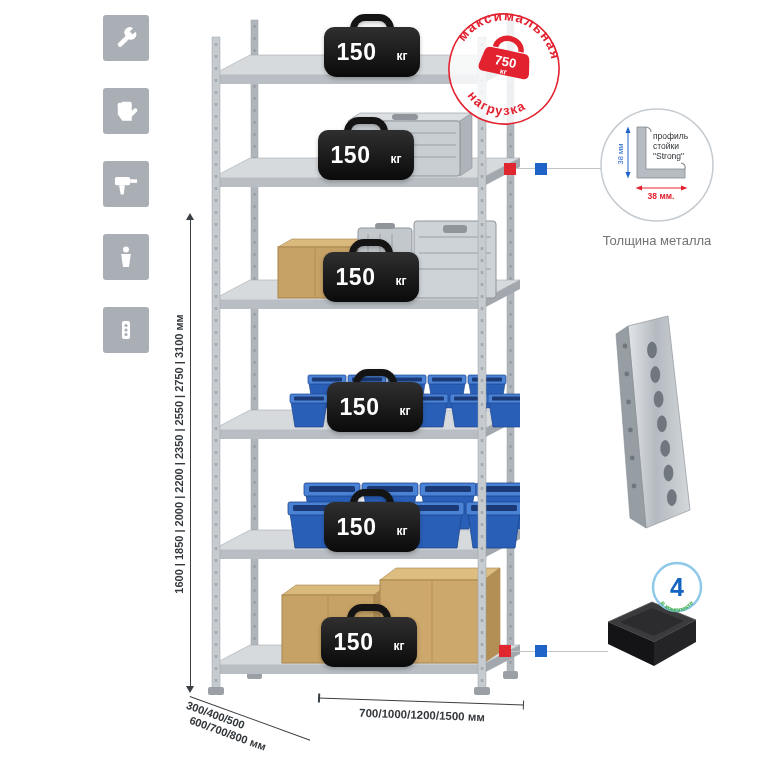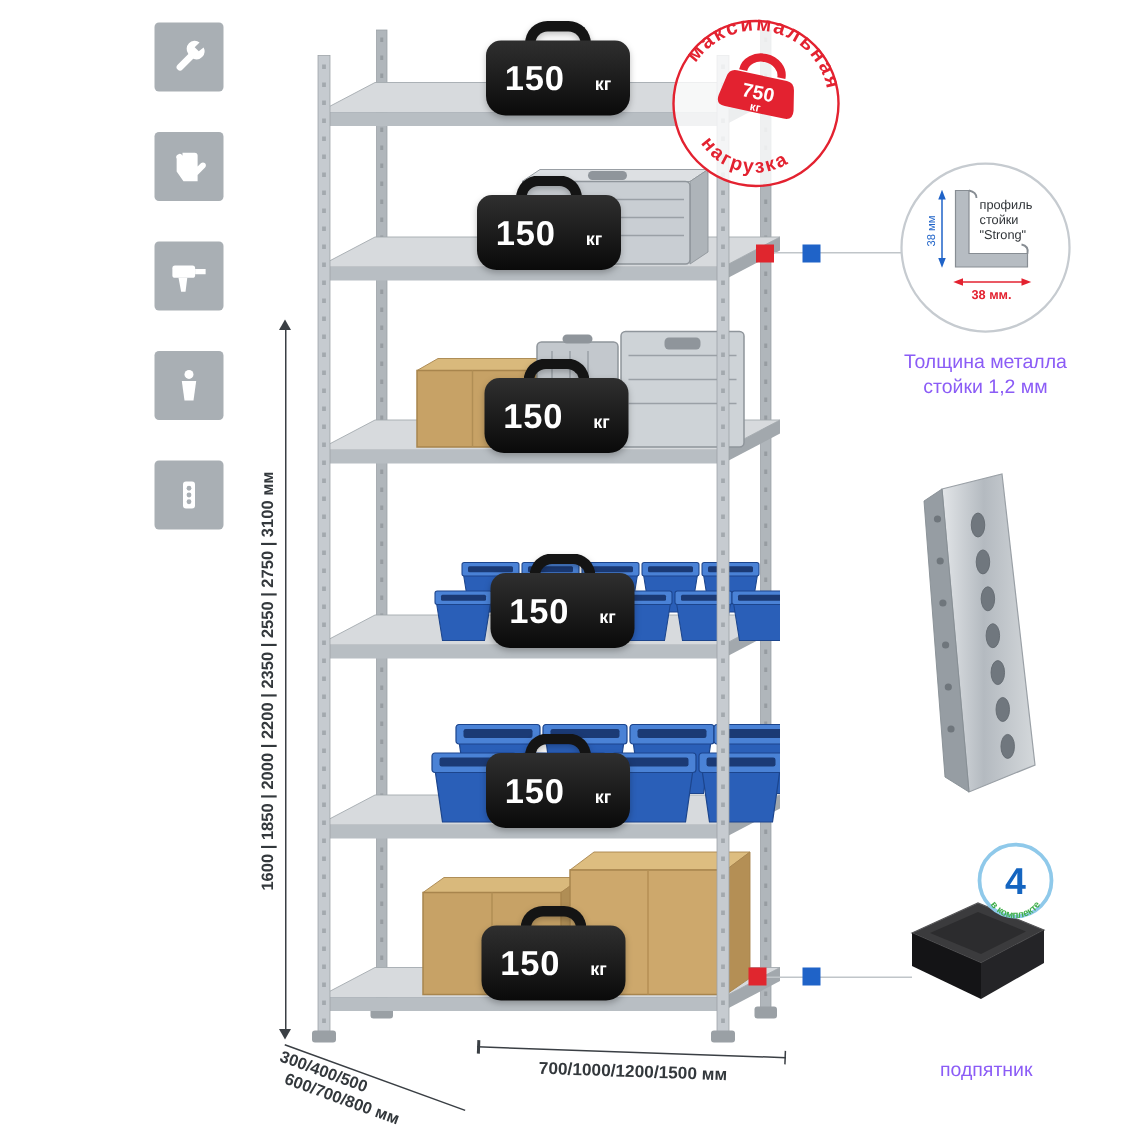--- a/index.html
+++ b/index.html
@@ -32,21 +32,21 @@
   
   .wdim-line{position:absolute;left:318px;top:701px;width:206px;border-top:1.5px solid #3a3f44;transform:rotate(2deg);}
   .wdim-line::before,.wdim-line::after{content:"";position:absolute;top:-5px;width:1.5px;height:9px;background:#3a3f44;}
   .wdim-line::before{left:0;} .wdim-line::after{right:0;}
   .wdim-text{position:absolute;left:322px;top:709px;width:200px;text-align:center;
              font-size:11.5px;font-weight:bold;color:#33383c;transform:rotate(2deg);white-space:nowrap;}
   .ddim{position:absolute;left:190px;top:696px;width:128px;border-top:1.5px solid #3a3f44;
         transform:rotate(20deg);transform-origin:0 0;padding-top:2px;
         font-size:11px;font-weight:bold;color:#33383c;line-height:13px;white-space:nowrap;}
   
-  .caption{position:absolute;text-align:center;font-size:13px;line-height:17px;color:#8b5cf6;font-weight:500;}
+  .caption{position:absolute;text-align:center;font-size:13px;line-height:17px;color:#737373;font-weight:500;}
 </style>
 </head>
 <body>
 
 <div class="canvas">
 
   <div class="tile" style="top:15px">
     <svg width="26" height="26" viewBox="0 0 24 24">
       <path fill="#fff" d="M21 6.2a5 5 0 0 1-6.4 6.9L8 19.7a2.1 2.1 0 0 1-3-3l6.6-6.6A5 5 0 0 1 18.5 3l-3 3 2.5 2.5 3-2.3z"></path>
     </svg>
@@ -298,21 +298,20 @@
     <polygon points="38.5,83 45,80.5 45,85.5" fill="#e32230"></polygon>
     <polygon points="90.5,83 84,80.5 84,85.5" fill="#e32230"></polygon>
     <text x="64" y="94" text-anchor="middle" font-size="8.5" font-weight="bold" fill="#e32230">38 мм.</text>
     <text x="56" y="34" font-size="8.5" fill="#2e3236">профиль</text>
     <text x="56" y="44" font-size="8.5" fill="#2e3236">стойки</text>
     <text x="56" y="54" font-size="8.5" fill="#2e3236">"Strong"</text>
   </svg>
 
   <div class="caption" style="left:577px;top:232px;width:160px">
     <div>Толщина металла</div>
-    <div>стойки 1,2 мм</div>
   </div>
 
   <svg class="abs" style="left:592px;top:312px" width="118" height="225" viewBox="0 0 118 225">
     <defs>
       <linearGradient id="postGrad" x1="0" y1="0" x2="1" y2="0">
         <stop offset="0" stop-color="#e2e5e8"></stop>
           <stop offset="0.45" stop-color="#b4bac0"></stop>
           <stop offset="1" stop-color="#d4d8db"></stop>
       </linearGradient>
     </defs>
@@ -343,16 +342,15 @@
   <svg class="abs" style="left:648px;top:558px" width="58" height="58" viewBox="0 0 58 58">
     <circle cx="29" cy="29" r="24" fill="#fff" stroke="#8fc9ea" stroke-width="2.5"></circle>
     <path id="arc4" d="M9,34 A20,20 0 0 0 49,34" fill="none"></path>
     <text x="29" y="38" text-anchor="middle" font-size="25" font-weight="bold" fill="#1565c0">4</text>
     <text font-size="6.5" font-weight="bold" fill="#3fae49">
       <textPath href="#arc4" startOffset="50%" text-anchor="middle">в комплекте</textPath>
     </text>
   </svg>
 
   <div class="caption" style="left:585px;top:704px;width:145px">
-    <div>подпятник</div>
   </div>
 
 </div>
 
 </body></html>

